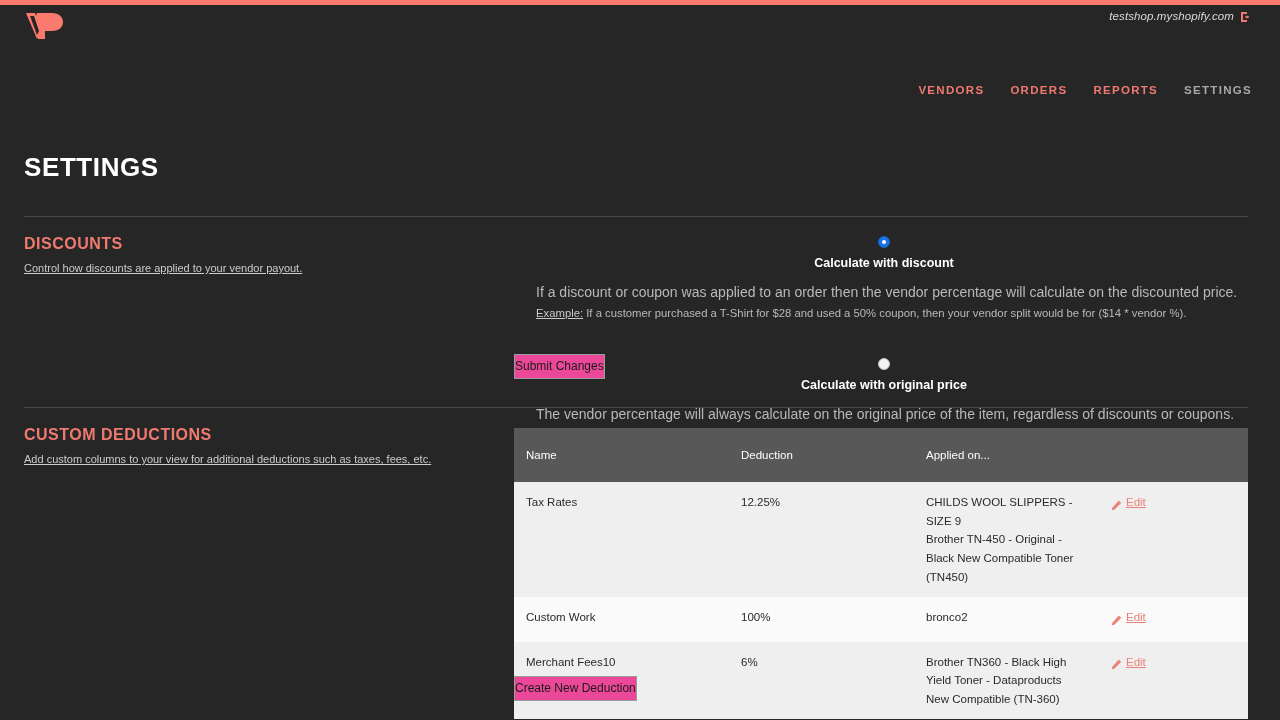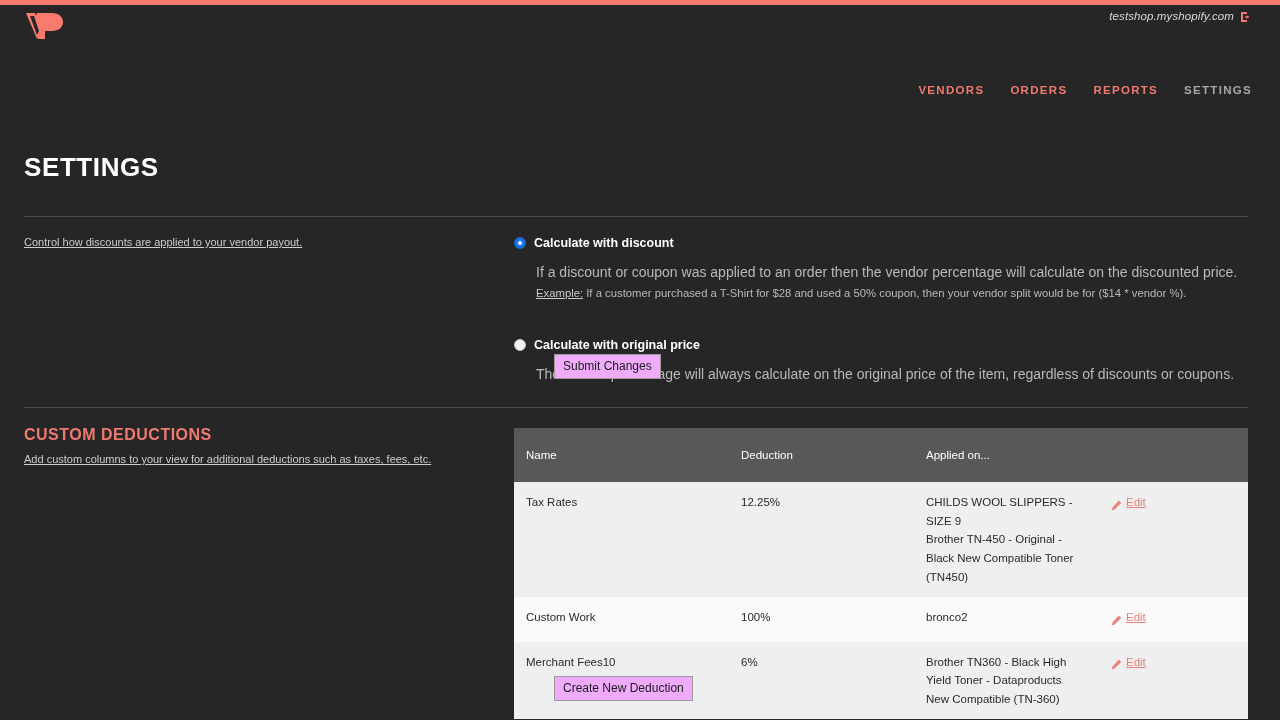--- a/index.html
+++ b/index.html
@@ -147,20 +147,21 @@
   }
 
   .option-label {
     display: flex;
     align-items: center;
     gap: 8px;
     font-size: 12.5px;
     font-weight: bold;
     color: #ffffff;
     cursor: pointer;
+    flex-direction: column;
   }
 
   .radio {
     width: 12px;
     height: 12px;
     border-radius: 50%;
     flex: 0 0 12px;
     position: relative;
     cursor: pointer;
   }
@@ -202,29 +203,28 @@
   }
 
   .example-label {
     text-decoration: underline;
     color: #c9c9c9;
   }
 
   
   .btn {
     position: absolute;
-    background: #f0abfc;
+    background: #ec4899;
     border: 1px solid #9a9a9a;
     color: #1a1a1a;
     font-family: "Liberation Sans", sans-serif;
     font-size: 12px;
-    padding: 5px 8px;
+    padding: 5px 0;
     cursor: pointer;
     line-height: 1.1;
-    margin-left: 40px;
   }
 
   .btn-submit { left: 514px; top: 354px; }
   .btn-create { left: 514px; top: 676px; }
 
   
   .table-wrap {
     position: absolute;
     left: 514px;
     top: 428px;
@@ -316,20 +316,21 @@
     <a class="nav-item muted" href="#">SETTINGS</a>
   </div>
 
 </div>
 
 <h1 class="page-title">SETTINGS</h1>
 
 <div class="divider divider-1"></div>
 
 <div class="section-head sec-discounts">
+  <div class="section-title">DISCOUNTS</div>
   <div class="section-desc">Control how discounts are applied to your vendor payout.</div>
 </div>
 
 <div class="options">
 
   <div class="option-row">
     <label class="option-label">
       <span class="radio checked"></span>
       <span>Calculate with discount</span>
     </label>

